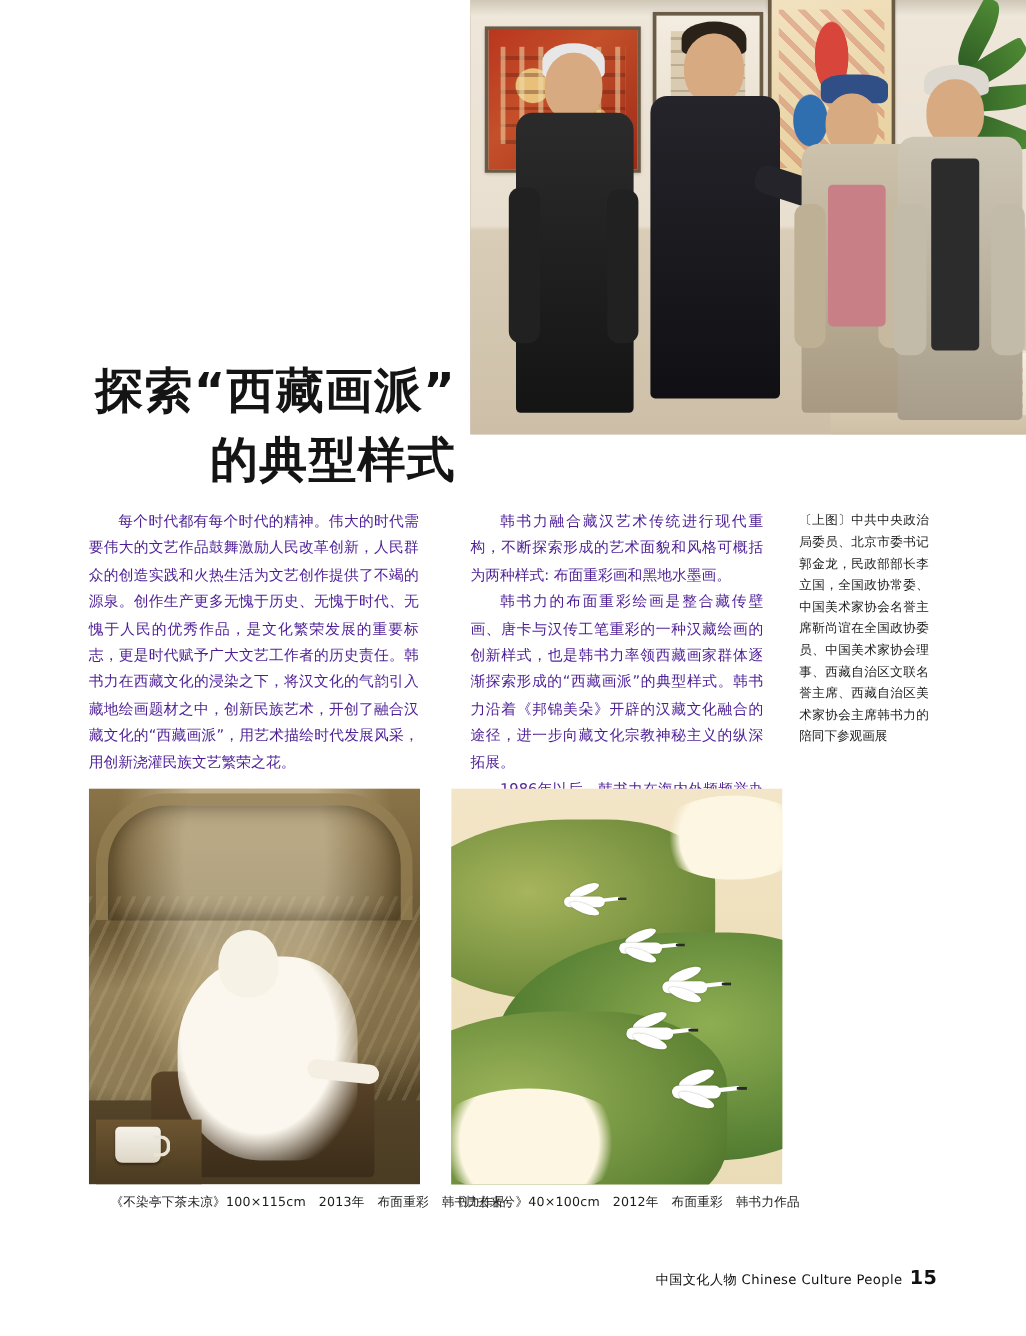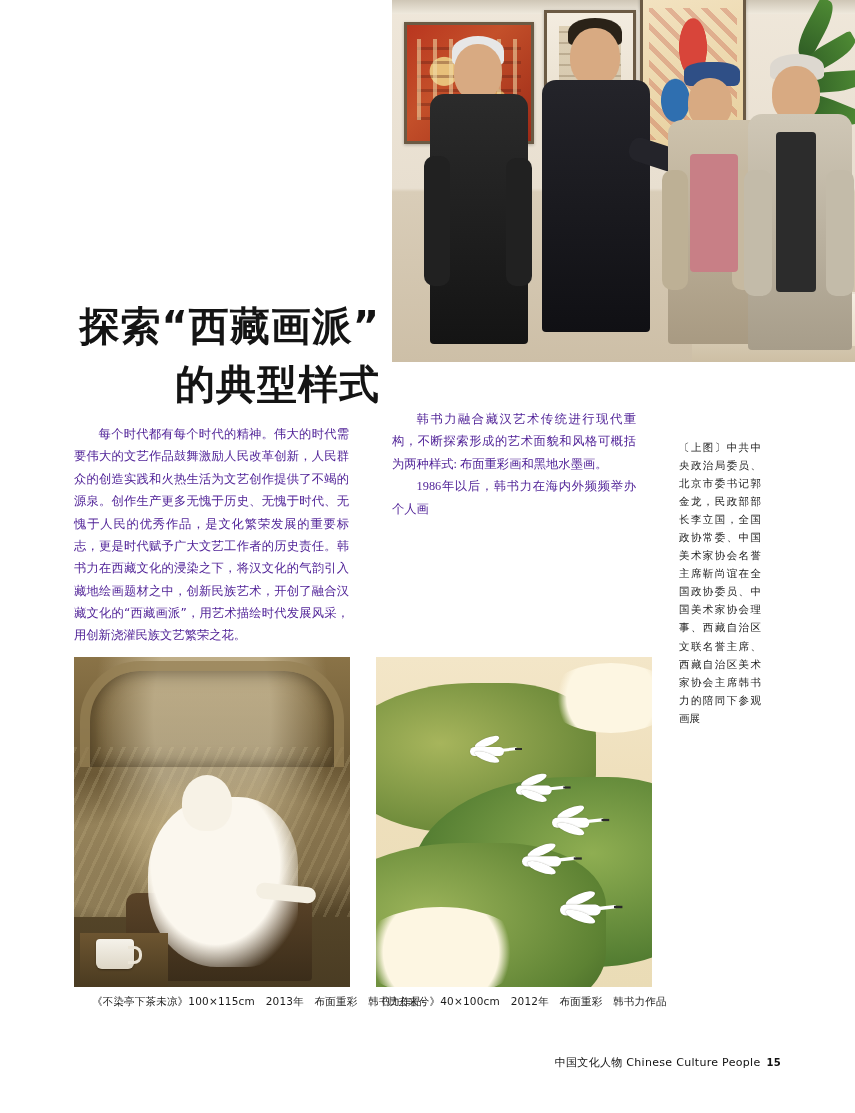--- a/index.html
+++ b/index.html
@@ -141,34 +141,34 @@
   .col {
     position: absolute;
     font-size: 12.3px;
     line-height: 1.82;
     color: #4c1d95;
     text-align: justify;
     text-justify: inter-ideograph;
   }
   .col p { margin: 0; text-indent: 2em; }
   .col-1 { left: 74px;  top: 423px; width: 275px; }
-  .col-2 { left: 392px; top: 408px; width: 244px; font-family: Liberation Serif, serif; }
+  .col-2 { left: 392px; top: 423px; width: 244px; }
 
   .col-3 {
     position: absolute;
     left: 662px;
     top: 421px;
     width: 116px;
     font-size: 10.5px;
     line-height: 1.72;
     color: #1b1b1b;
     text-align: justify;
     text-justify: inter-ideograph;
   }
-  .col-3 p { margin: 17px; }
+  .col-3 p { margin: 4px; }
 
   
   .pic {
     position: absolute;
     overflow: hidden;
   }
   .pic-left  { left: 74px;  top: 657px; width: 276px; height: 330px; }
   .pic-right { left: 376px; top: 657px; width: 276px; height: 330px; }
 
   
@@ -277,21 +277,21 @@
   .footer {
     position: absolute;
     right: 74px;
     top: 1055px;
     font-size: 11px;
     color: #111;
     letter-spacing: .3px;
   }
   .footer .pagenum {
     font-weight: 700;
-    font-size: 10px;
+    font-size: 16px;
     margin-left: 6px;
   }
 </style>
 </head>
 <body>
 
 <div class="photo-top">
   <div class="wall"></div>
   <div class="ceiling"></div>
 
@@ -356,20 +356,21 @@
   <span class="l1">探索“西藏画派”</span>
   <span class="l2">的典型样式</span>
 </h1>
 
 <div class="col col-1">
   <p>每个时代都有每个时代的精神。伟大的时代需要伟大的文艺作品鼓舞激励人民改革创新，人民群众的创造实践和火热生活为文艺创作提供了不竭的源泉。创作生产更多无愧于历史、无愧于时代、无愧于人民的优秀作品，是文化繁荣发展的重要标志，更是时代赋予广大文艺工作者的历史责任。韩书力在西藏文化的浸染之下，将汉文化的气韵引入藏地绘画题材之中，创新民族艺术，开创了融合汉藏文化的“西藏画派”，用艺术描绘时代发展风采，用创新浇灌民族文艺繁荣之花。</p>
 </div>
 
 <div class="col col-2">
   <p>韩书力融合藏汉艺术传统进行现代重构，不断探索形成的艺术面貌和风格可概括为两种样式: 布面重彩画和黑地水墨画。</p>
+  <p>韩书力的布面重彩绘画是整合藏传壁画、唐卡与汉传工笔重彩的一种汉藏绘画的创新样式，也是韩书力率领西藏画家群体逐渐探索形成的“西藏画派”的典型样式。韩书力沿着《邦锦美朵》开辟的汉藏文化融合的途径，进一步向藏文化宗教神秘主义的纵深拓展。</p>
   <p>1986年以后，韩书力在海内外频频举办个人画</p>
 </div>
 
 <div class="col-3">
   <p>〔上图〕中共中央政治局委员、北京市委书记郭金龙，民政部部长李立国，全国政协常委、中国美术家协会名誉主席靳尚谊在全国政协委员、中国美术家协会理事、西藏自治区文联名誉主席、西藏自治区美术家协会主席韩书力的陪同下参观画展</p>
 </div>
 
 <div class="pic pic-left">
   <div class="pl-bg"></div>
   <div class="pl-mt"></div>

